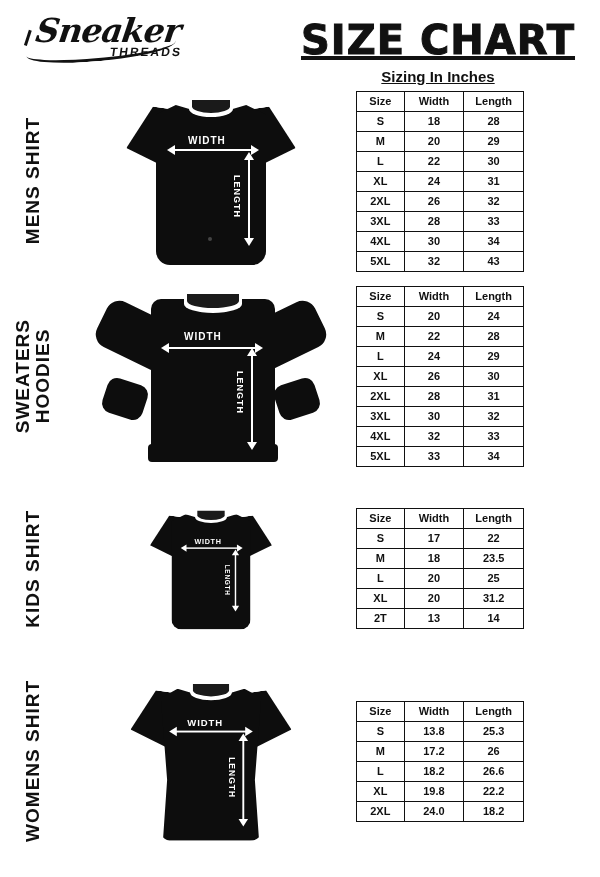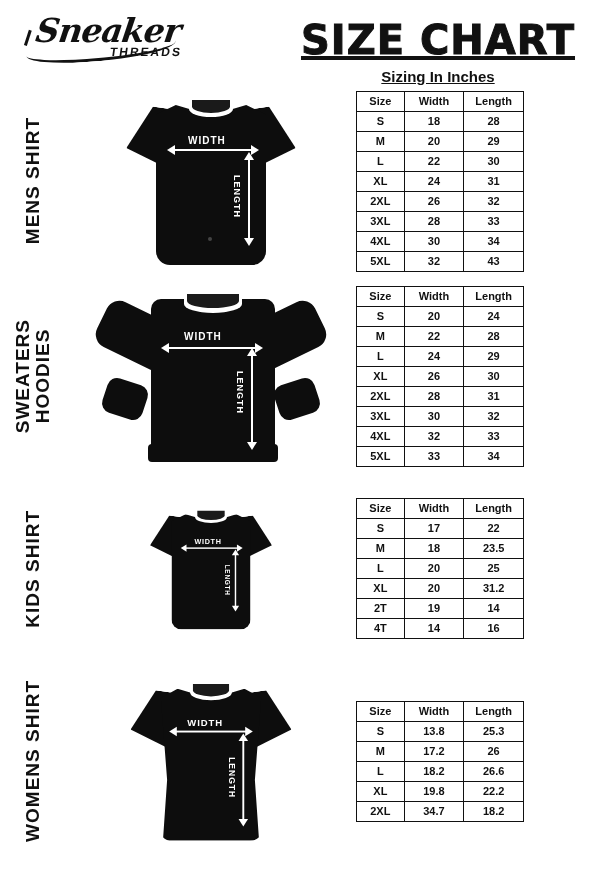--- a/index.html
+++ b/index.html
@@ -591,27 +591,22 @@
               <td>20</td>
               <td>25</td>
             </tr>
           <tr>
               <td>XL</td>
               <td>20</td>
               <td>31.2</td>
             </tr>
           <tr>
               <td>2T</td>
-              <td>19</td>
+              <td>13</td>
               <td>14</td>
-            </tr>
-          <tr>
-              <td>4T</td>
-              <td>14</td>
-              <td>16</td>
             </tr>
         </tbody>
       </table>
     </div>
   </div>
 
   <div class="section" style="height:200px">
     <div class="sec-label">
       <span>WOMENS SHIRT</span>
     </div>
@@ -658,21 +653,21 @@
               <td>18.2</td>
               <td>26.6</td>
             </tr>
           <tr>
               <td>XL</td>
               <td>19.8</td>
               <td>22.2</td>
             </tr>
           <tr>
               <td>2XL</td>
-              <td>34.7</td>
+              <td>24.0</td>
               <td>18.2</td>
             </tr>
         </tbody>
       </table>
     </div>
   </div>
 
 </div>
 
 </body></html>

